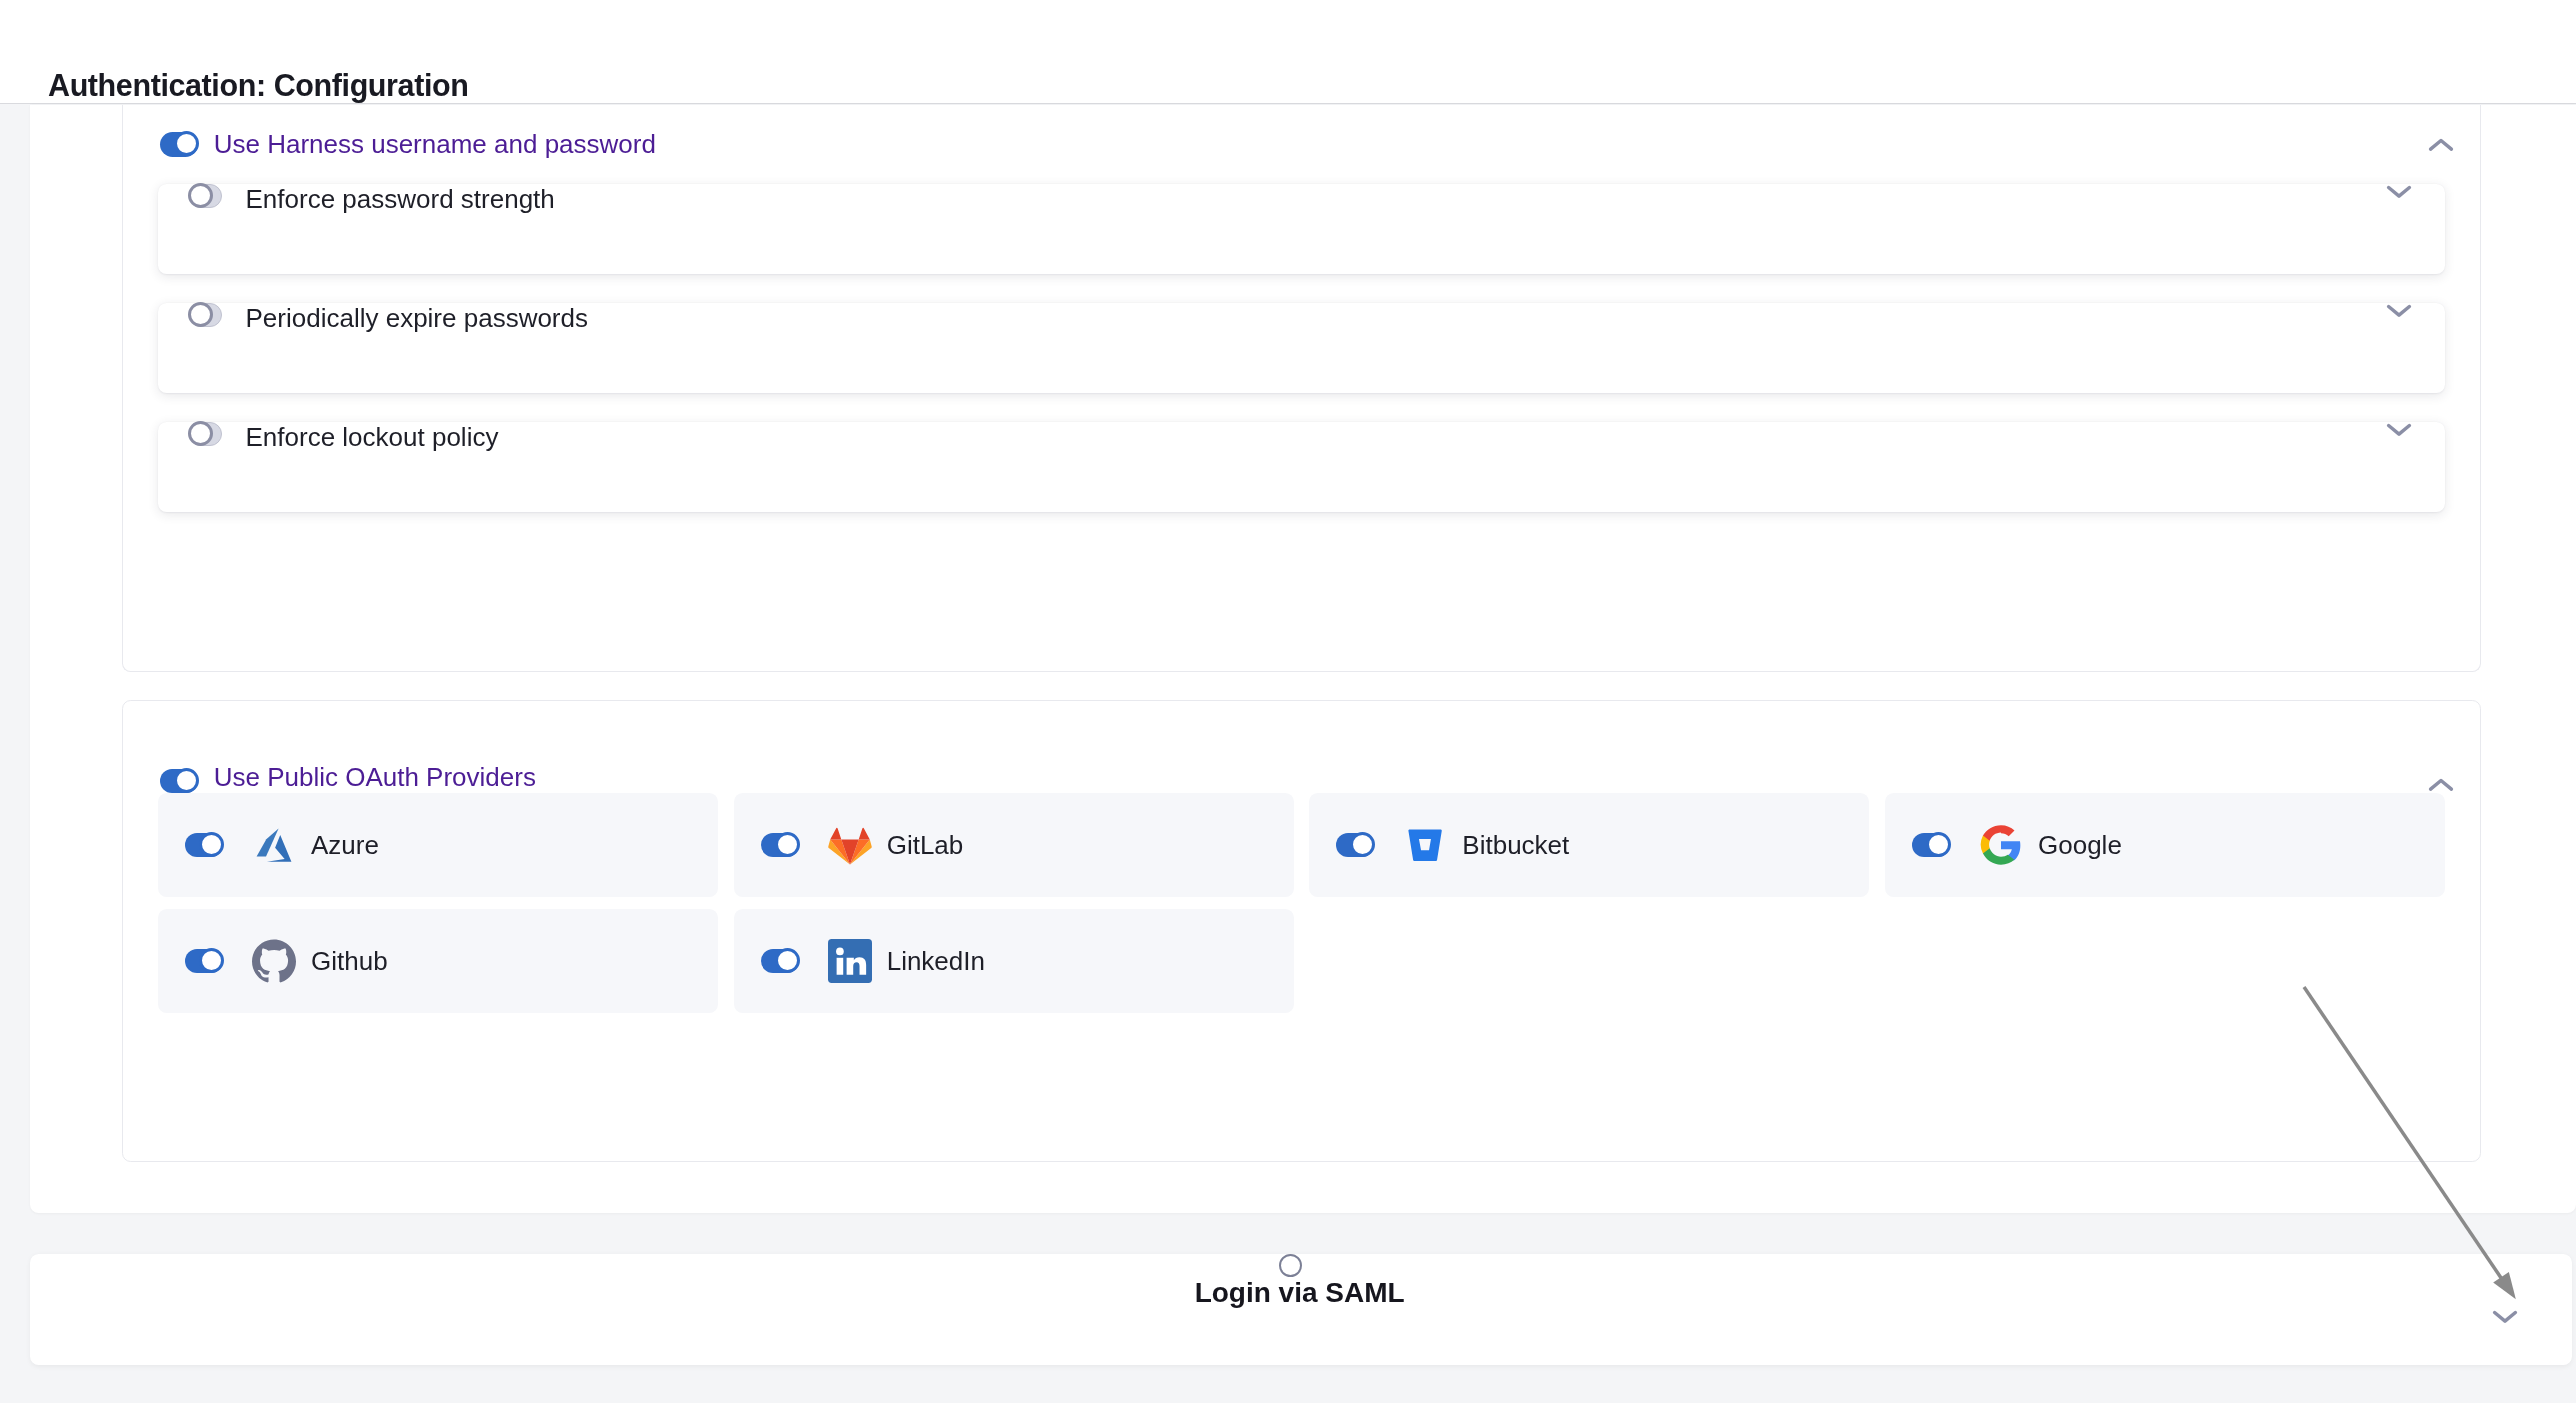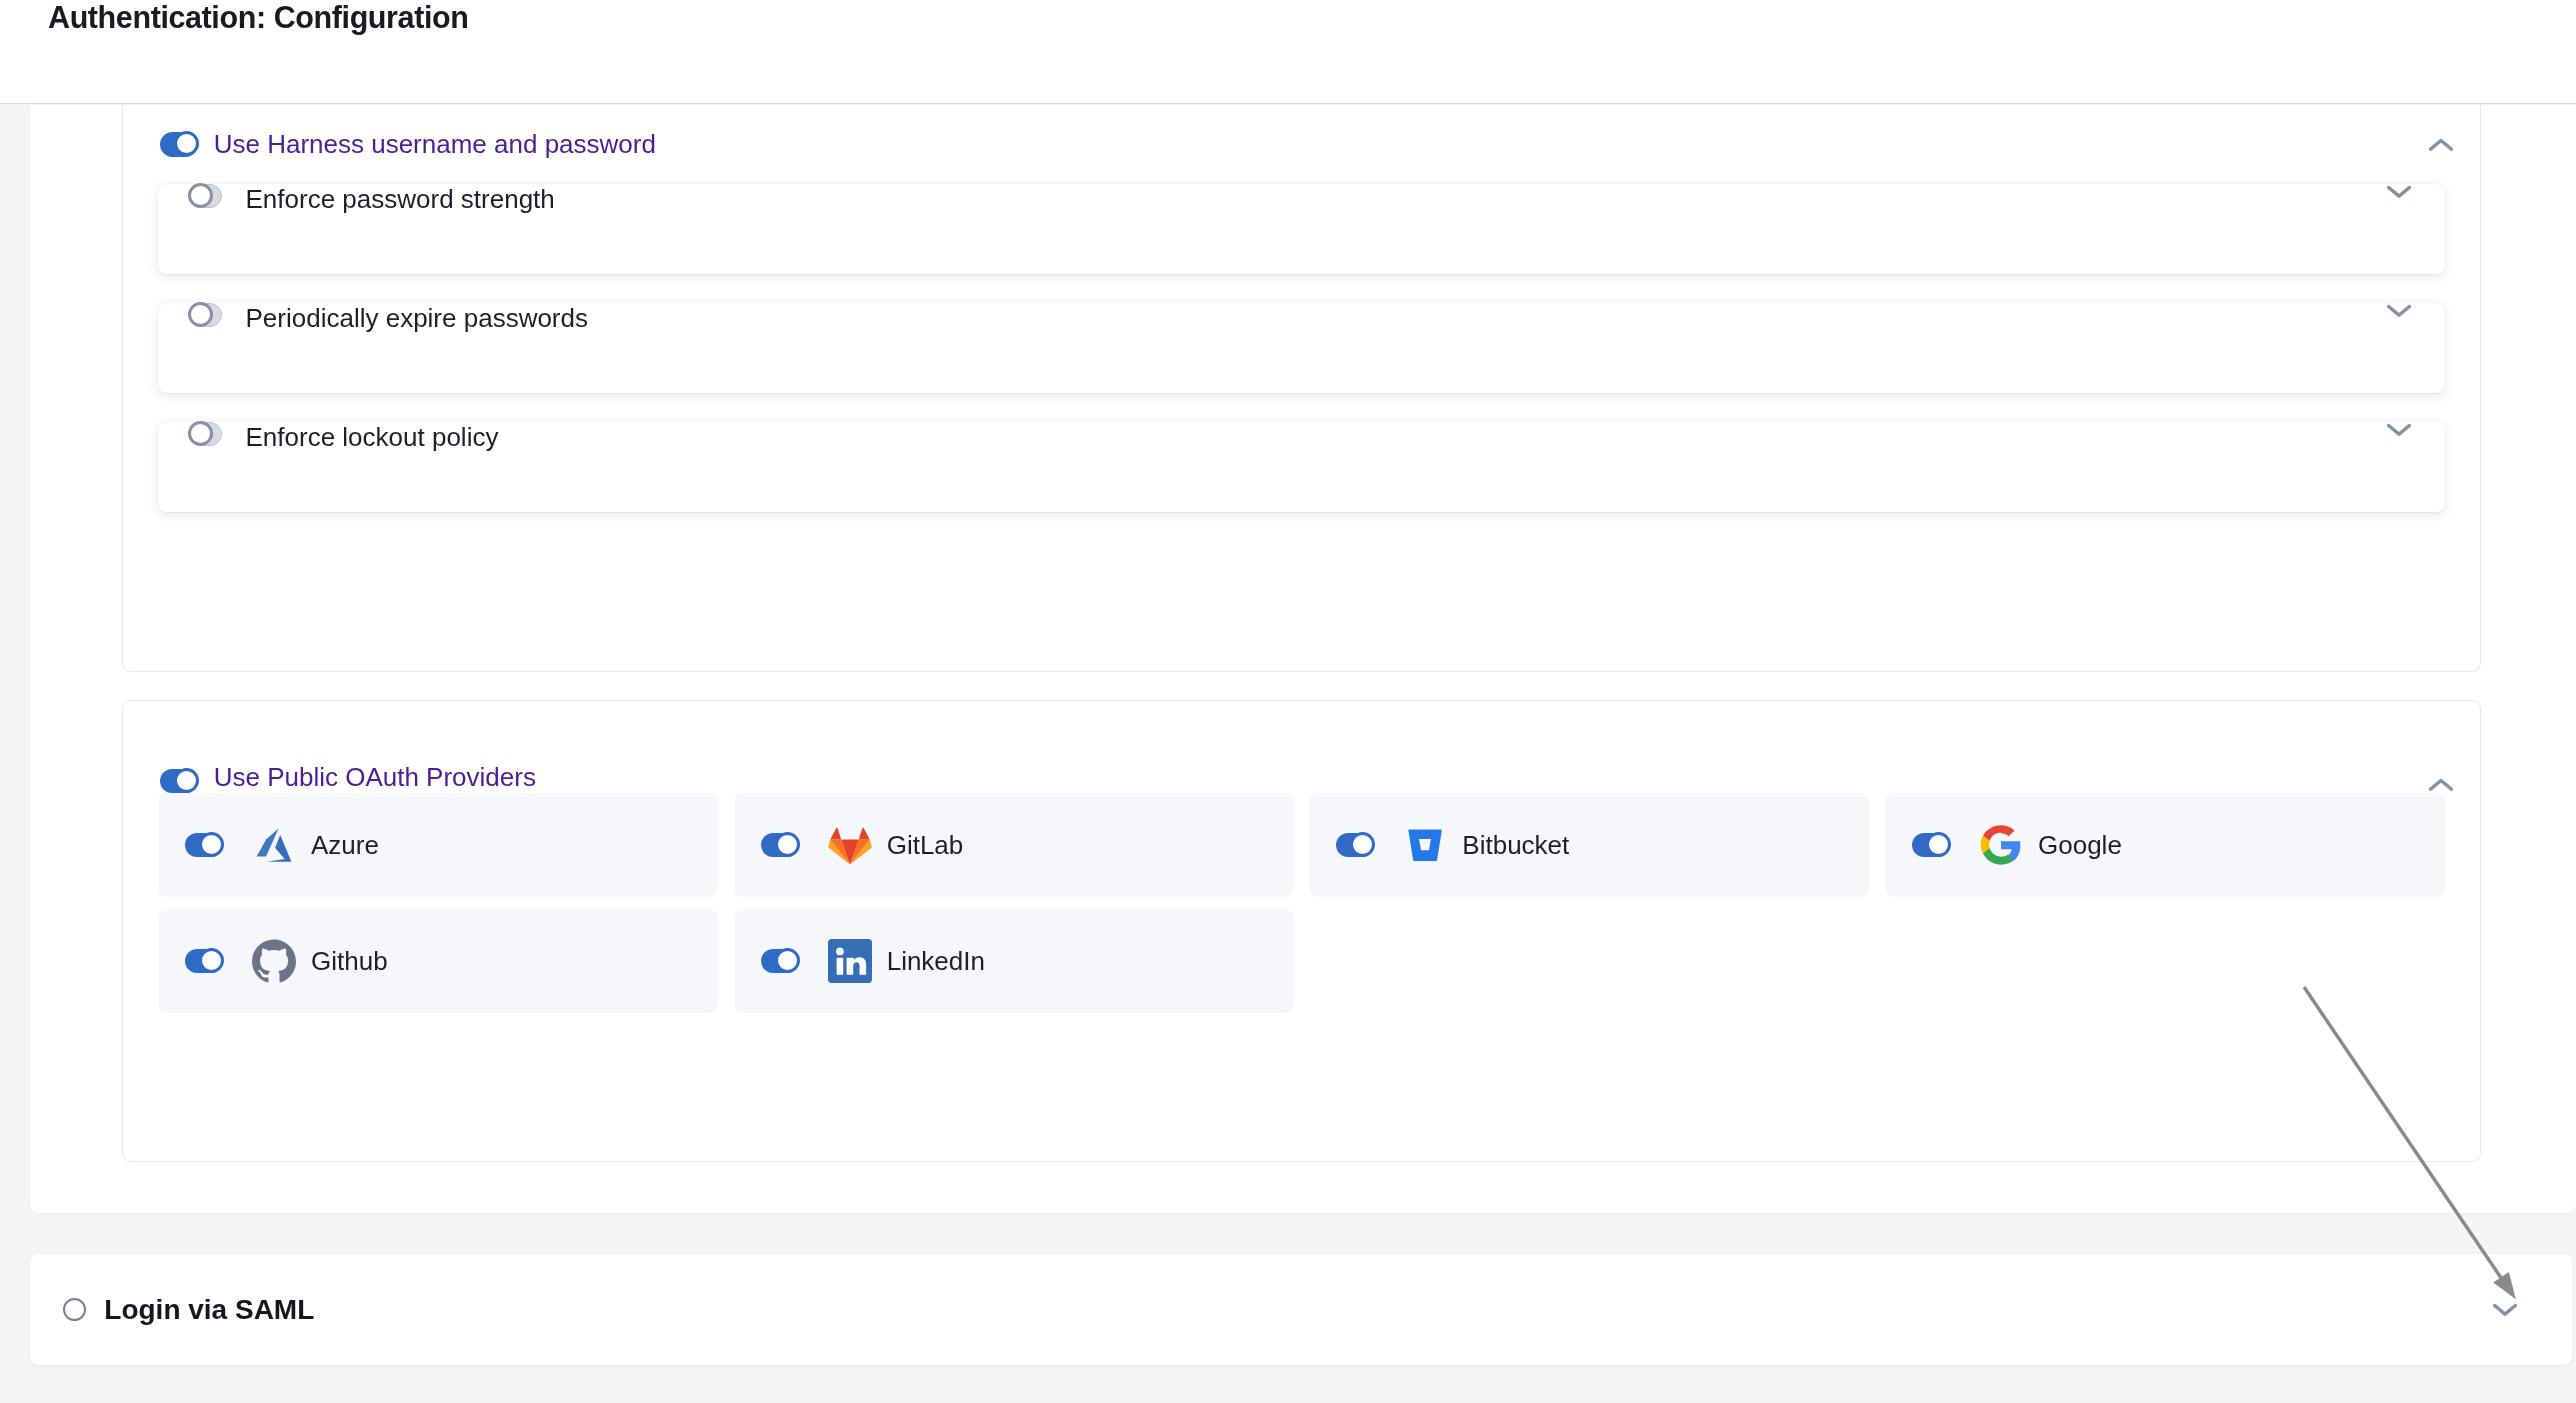--- a/index.html
+++ b/index.html
@@ -5,21 +5,21 @@
   html,body{margin:0;padding:0;}
   body{
     width:2576px;height:1404px;position:relative;overflow:hidden;
     background:#f4f5f7;color:#1e1f28;
     font-family:"Liberation Sans", sans-serif;
   }
   
   .app-header{
     position:absolute;left:0;top:0;width:2576px;height:104px;
     background:#ffffff;border-bottom:1.7px solid #d9dade;box-sizing:border-box;
-    display:flex;align-items:flex-start;padding-left:48px;
+    display:flex;align-items:flex-end;padding-left:48px;
   }
   .app-header h1{margin:0;font-size:30.5px;font-weight:700;letter-spacing:-0.4px;color:#191a22;}
 
   
   .main-panel{
     position:absolute;left:30px;top:105px;width:2546px;height:1108px;
     background:#ffffff;border-radius:0 0 8.7px 8.7px;
     box-shadow:0 0.9px 2.6px rgba(0,0,0,0.04);
   }
   .inner-card{
@@ -67,21 +67,21 @@
     padding-left:27px;
   }
   .prov-icon{width:44px;height:44px;margin-left:29px;flex:none;display:flex;align-items:center;justify-content:center;}
   .prov-icon svg{display:block;}
   .prov-label{font-size:26px;margin-left:15px;}
 
   
   .saml-card{
     position:absolute;left:30px;top:1254px;width:2542px;height:111px;
     background:#ffffff;border-radius:8.7px;box-shadow:0 1.7px 5.2px rgba(0,0,0,0.05);
-    display:flex;align-items:center;padding:0 54px 0 33px;box-sizing:border-box;
+    display:flex;align-items:center;padding:0 54px 0 33px;box-sizing:border-box;flex-direction:column;
   }
   .radio{
     width:23px;height:23px;border-radius:50%;border:2.6px solid #7c8096;
     background:#ffffff;flex:none;box-sizing:border-box;
   }
   .saml-label{font-size:28px;font-weight:700;margin-left:18.3px;color:#16161e;}
 
   
   .arrow-overlay{position:absolute;left:0;top:0;pointer-events:none;z-index:50;}
 </style>

